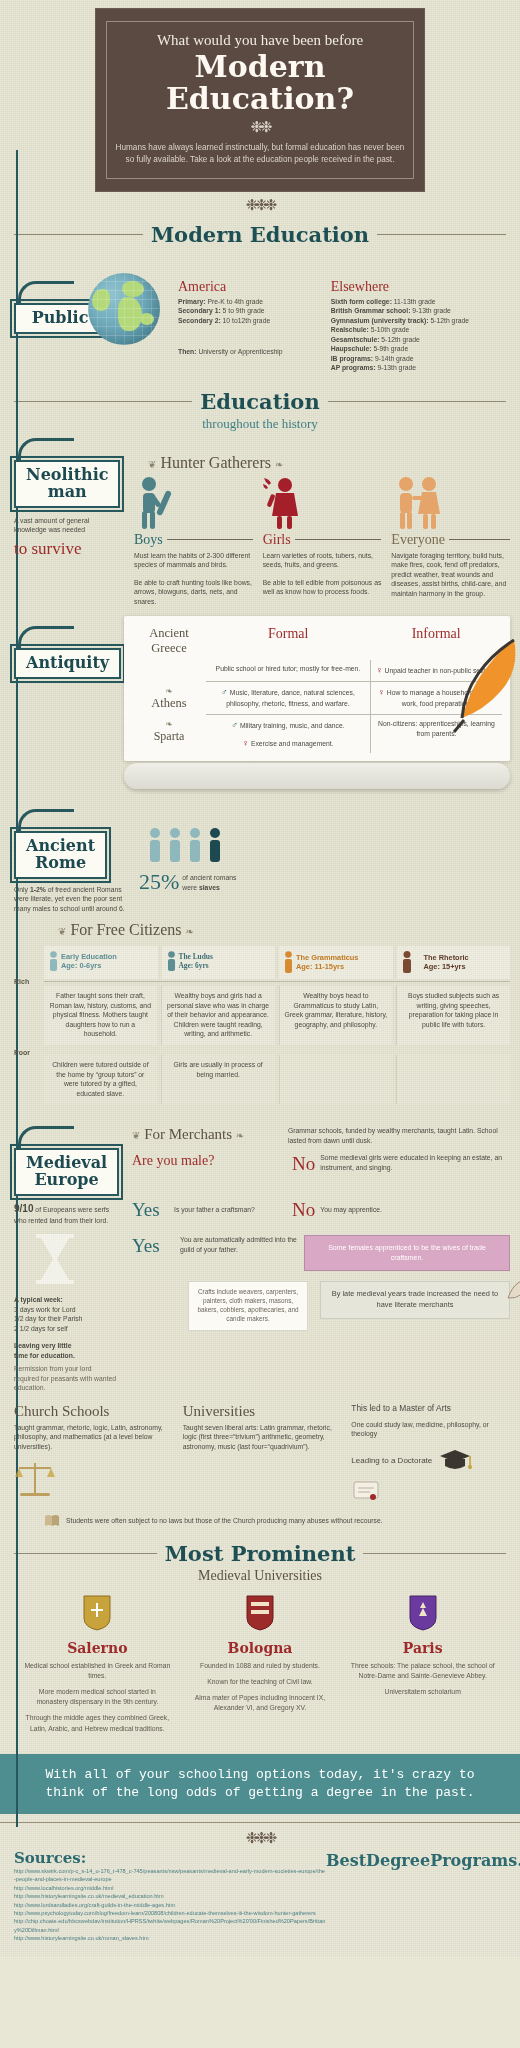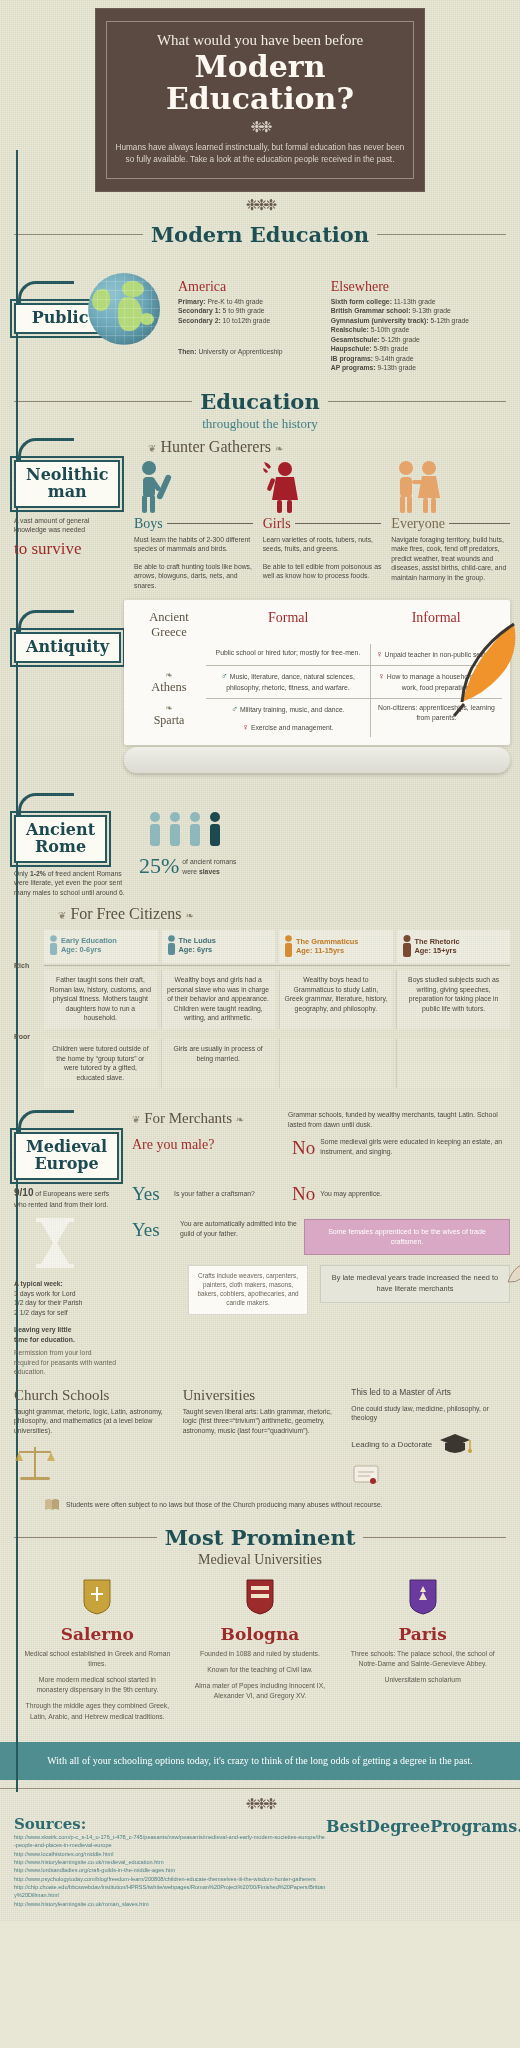--- a/index.html
+++ b/index.html
@@ -56,21 +56,21 @@
 
   
   .block { position: relative; padding: 6px 10px 6px 14px; }
   .cols { display: flex; }
   .tiny { font-size: 6.8px; line-height: 1.4; }
   .red-h { font-family: "Liberation Serif", serif; color: #9e2b2b; font-size: 14px; }
   .teal-h { font-family: "Liberation Serif", serif; color: #2c6a70; font-size: 14px; }
 
   
   .banner { background: #5f9a9c; color: #fff; text-align: center; padding: 9px 6px; font-family: "Liberation Serif", serif; font-size: 14px; margin-top: 6px; }
-  .banner.dark { background: #4e8e90; font-size: 10px; line-height: 1.4; padding: 12px 30px; }
+  .banner.dark { background: #4e8e90; font-size: 13px; line-height: 1.4; padding: 12px 30px; font-family: Liberation Mono, monospace; }
 
   
   .globe { width: 72px; height: 72px; border-radius: 50%; background: radial-gradient(circle at 34% 30%, #8fc3cf, #5d9cae 70%, #4b8698); position: relative; overflow: hidden; box-shadow: inset -6px -6px 14px rgba(0,0,0,.15); }
   .globe i { position: absolute; background: #b4d97a; border-radius: 45% 55% 50% 50%; display: block; }
   .globe .c1 { left: 34px; top: 8px; width: 22px; height: 16px; }
   .globe .c2 { left: 30px; top: 24px; width: 24px; height: 34px; border-radius: 40% 60% 55% 45%; }
   .globe .c3 { left: 4px; top: 16px; width: 18px; height: 22px; border-radius: 60% 40% 50% 50%; }
   .globe .c4 { left: 52px; top: 40px; width: 14px; height: 12px; }
   .globe::after { content:""; position:absolute; inset:0; background:
      repeating-linear-gradient(0deg, rgba(255,255,255,.18) 0 1px, transparent 1px 9px),
@@ -95,21 +95,21 @@
   .info-box { background: #6aa0a2; color: #fff; font-size: 8px; line-height: 1.45; padding: 8px 9px; text-align: center; border: 1px solid #4e8486; }
   .pink-box { background: #d8a8c4; color: #fff; font-size: 7px; line-height: 1.45; padding: 7px 8px; text-align: center; border: 1px solid #b98aa6; }
   .grey-box { background: #e6e5da; border: 1px solid #cdccc0; font-size: 7.4px; line-height: 1.45; padding: 7px 8px; text-align: center; }
   .white-box { background: #fbfaf4; border: 1px solid #d8d7cb; font-size: 6.4px; line-height: 1.4; padding: 6px 7px; text-align: center; color: #6b675c; }
 
   .yesno { font-family: "Liberation Serif", serif; font-size: 19px; }
   .yes { color: #2c6a70; }
   .no { color: #9e2b2b; }
 
   .uni { flex: 1; text-align: center; padding: 0 6px; }
-  .uni h4 { font-family: "DejaVu Serif", serif; font-weight: bold; font-size: 17px; color: #9e2b2b; margin: 4px 0 5px; }
+  .uni h4 { font-family: "DejaVu Serif", serif; font-weight: bold; font-size: 14px; color: #9e2b2b; margin: 4px 0 5px; }
   .uni p { font-size: 6.8px; line-height: 1.5; color: #5d594e; margin-bottom: 6px; }
 
   .sources a, .sources span.u { color: #4b7f86; font-size: 5.6px; line-height: 1.5; display: block; word-break: break-all; }
   .src-head { font-family: "DejaVu Serif", serif; font-weight: bold; color: #2c6a70; font-size: 15px; }
   .brand { font-family: "DejaVu Serif", serif; font-weight: bold; color: #2c6a70; font-size: 16px; }
   .leaf { color: #8a8470; font-size: 10px; }
   .cap { text-align: center; }
 </style>
 </head>
 <body>
@@ -196,21 +196,21 @@
         <div class="plate">
           <span>Neolithic</span>
           <span>man</span>
         </div>
       </div>
       <div class="tiny" style="margin-top:8px;width:100px;">A vast amount of general knowledge was needed</div>
       <div class="red-h" style="font-size:17px;margin-top:4px;">to survive</div>
     </div>
 
     <div style="flex:1;">
-      <div class="serif" style="font-size:16px;color:#5b5344;margin:0 0 4px 14px;">
+      <div class="serif" style="font-size:16px;color:#5b5344;margin:16px 0 4px 14px;">
         <span class="leaf">❦</span>
         <span>Hunter Gatherers</span>
         <span class="leaf">❧</span>
       </div>
       <div class="cols" style="gap:10px;">
 
         <div style="flex:1;">
           <div style="height:56px;">
             <svg width="46" height="54" viewBox="0 0 46 54">
               <circle cx="15" cy="8" r="7" fill="#4e8288"></circle>
@@ -414,40 +414,40 @@
                 <div>Age: 0-6yrs</div>
               </div>
             </div>
           </div>
           <div class="rome-card">
             <div class="cols" style="gap:3px;align-items:center;">
               <svg width="9" height="20" viewBox="0 0 9 20">
                   <circle cx="4.5" cy="3.5" r="3.3" fill="#5d8e95"></circle>
                   <rect x="1" y="8" width="7" height="12" rx="2" fill="#5d8e95"></rect>
                 </svg>
-              <div class="card-title" style="color:#3f6f76;">
+              <div class="card-title" style="color:#3f6f76;font-family:Liberation Serif, serif;">
                 <div>The Ludus</div>
                 <div>Age: 6yrs</div>
               </div>
             </div>
           </div>
           <div class="rome-card">
             <div class="cols" style="gap:3px;align-items:center;">
               <svg width="9" height="22" viewBox="0 0 9 22">
                   <circle cx="4.5" cy="3.5" r="3.3" fill="#d88a33"></circle>
                   <rect x="1" y="8" width="7" height="14" rx="2" fill="#d88a33"></rect>
                 </svg>
               <div class="card-title" style="color:#c07a24;">
                 <div>The Grammaticus</div>
                 <div>Age: 11-15yrs</div>
               </div>
             </div>
           </div>
           <div class="rome-card">
-            <div class="cols" style="gap:3px;align-items:center;">
+            <div class="cols" style="gap:12px;align-items:center;">
               <svg width="10" height="22" viewBox="0 0 10 22">
                   <circle cx="5" cy="3.5" r="3.5" fill="#7a4a33"></circle>
                   <rect x="1" y="8" width="8" height="14" rx="2" fill="#7a4a33"></rect>
                 </svg>
               <div class="card-title" style="color:#5f3a28;">
                 <div>The Rhetoric</div>
                 <div>Age: 15+yrs</div>
               </div>
             </div>
           </div>

